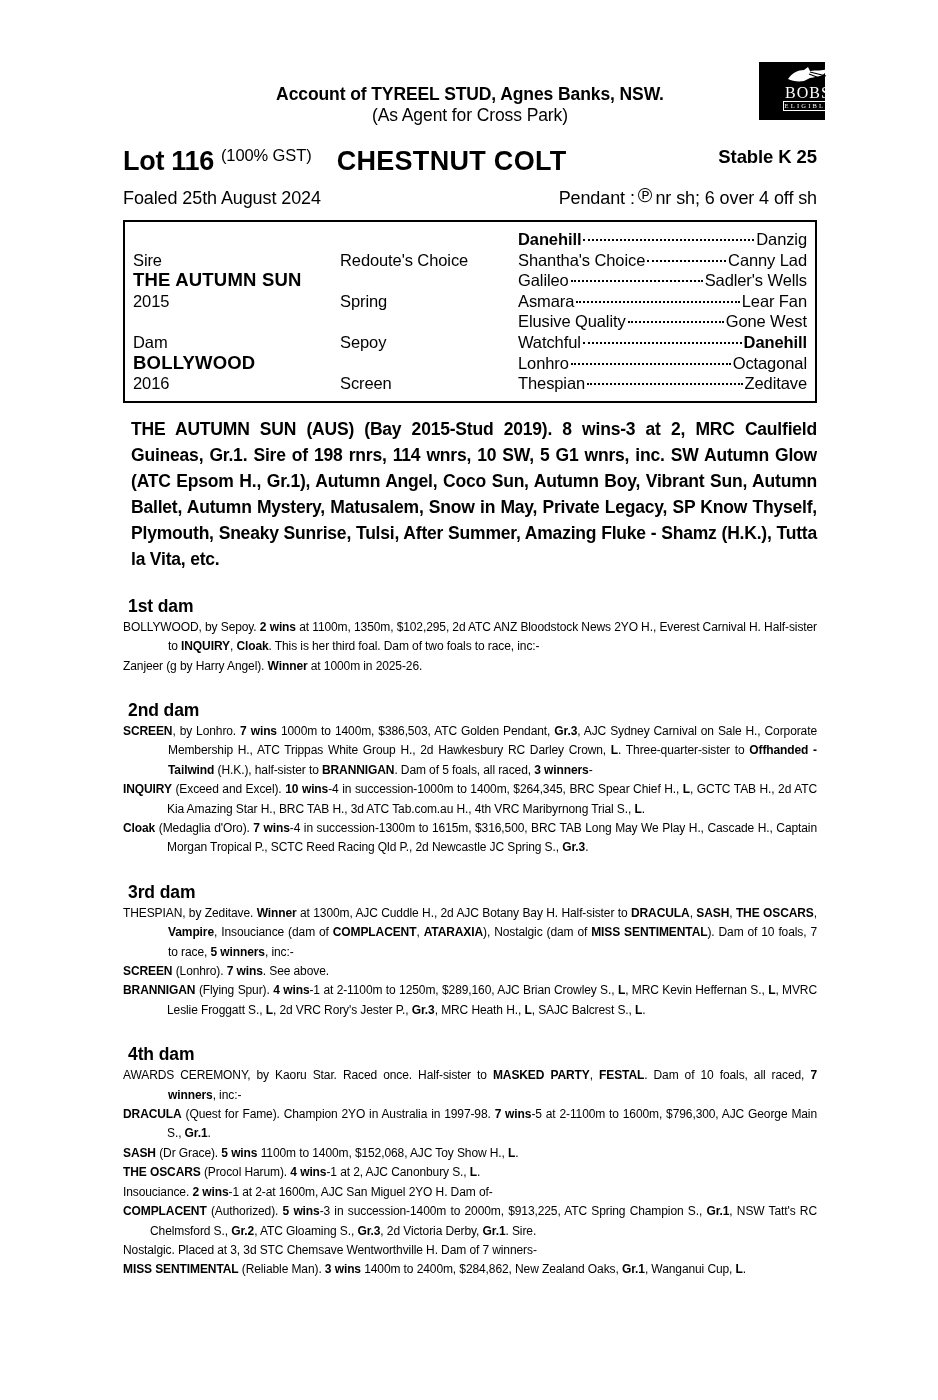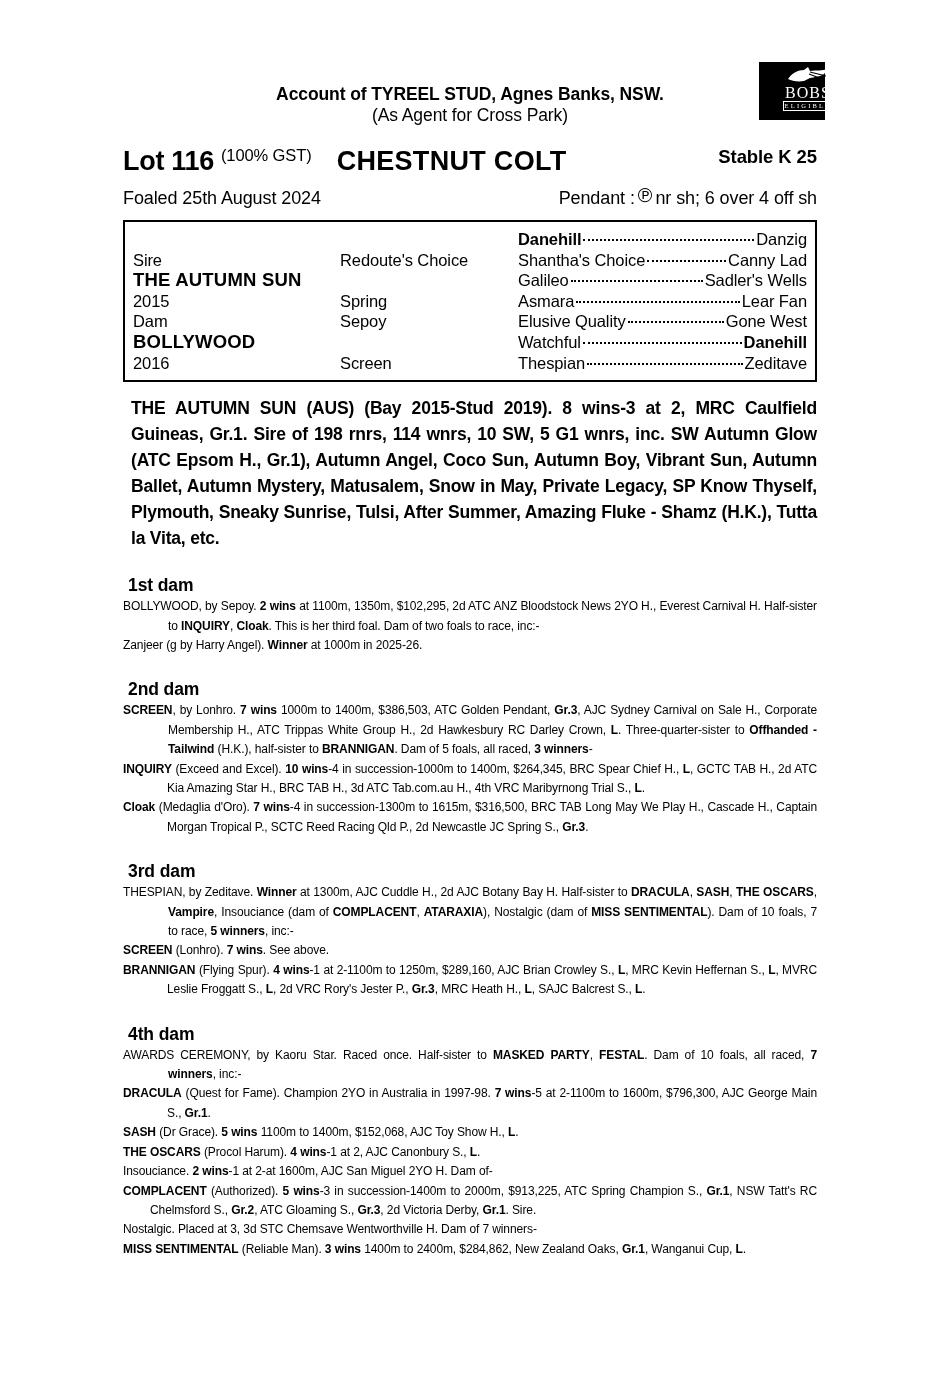--- a/index.html
+++ b/index.html
@@ -150,20 +150,25 @@
             <span class="nm">Elusive Quality</span>
               <span class="dots"></span>
               <span class="by">Gone West</span>
           </div>
           <div class="lr">
             <span class="nm">Watchful</span>
               <span class="dots"></span>
               <span class="by bold">Danehill</span>
           </div>
           <div class="lr">
+            <span class="nm">Lonhro</span>
+              <span class="dots"></span>
+              <span class="by">Octagonal</span>
+          </div>
+          <div class="lr">
             <span class="nm">Thespian</span>
               <span class="dots"></span>
               <span class="by">Zeditave</span>
           </div>
         </div>
       </div>
 
     </div>
 
     <p class="sire-blurb"><b>THE AUTUMN SUN (AUS) (Bay 2015-Stud 2019). 8 wins-3 at 2, MRC Caulfield Guineas, Gr.1. Sire of 198 rnrs, 114 wnrs, 10 SW, 5 G1 wnrs, inc. SW Autumn Glow (ATC Epsom H., Gr.1), Autumn Angel, Coco Sun, Autumn Boy, Vibrant Sun, Autumn Ballet, Autumn Mystery, Matusalem, Snow in May, Private Legacy, SP Know Thyself, Plymouth, Sneaky Sunrise, Tulsi, After Summer, Amazing Fluke - Shamz (H.K.), Tutta la Vita, etc.</b></p>

